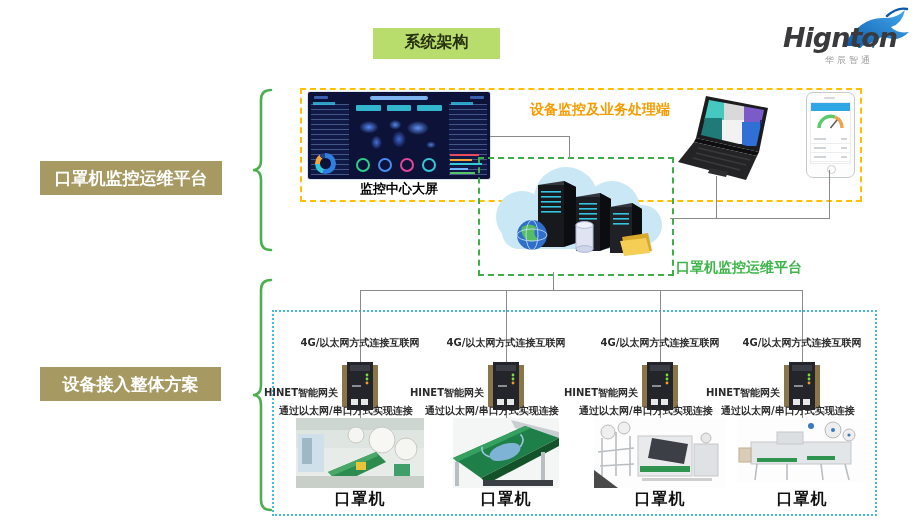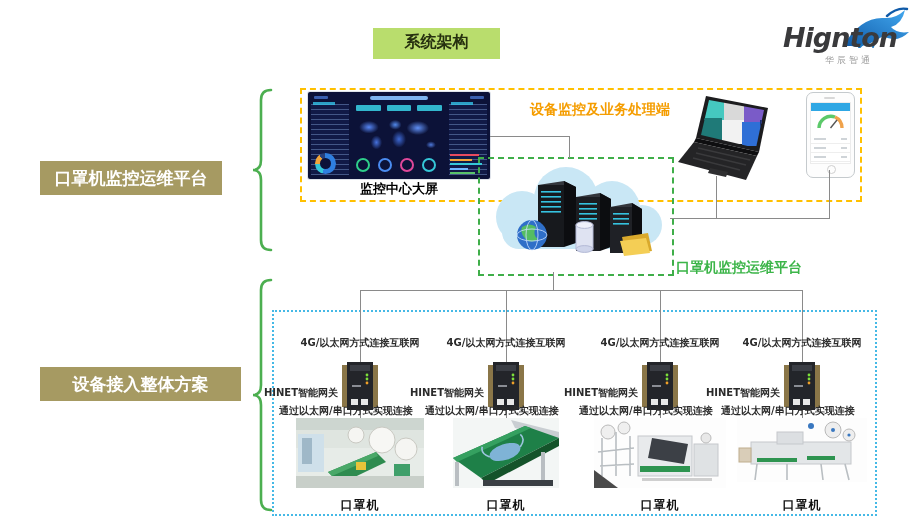--- a/index.html
+++ b/index.html
@@ -13,21 +13,21 @@
   .logo{left:745px;top:6px;width:168px;height:60px;}
   .logo-name{position:absolute;left:38px;top:16px;font-size:27px;font-weight:bold;
     font-style:italic;color:#3a3a3c;letter-spacing:-1px;}
   .logo-sub{position:absolute;left:80px;top:48px;font-size:9px;color:#9a9a9a;letter-spacing:3px;}
   .logo-ant{position:absolute;right:0;top:0;}
 
   
   .side-label{background:var(--side-bg,#a69a62);color:#fff;font-size:17px;font-weight:bold;
     text-align:center;height:34px;line-height:34px;}
   .sl1{left:40px;top:161px;width:182px;}
-  .sl2{left:40px;top:367px;width:201px;}
+  .sl2{left:40px;top:367px;width:181px;}
 
   
   .yellow-box{left:300px;top:88px;width:558px;height:110px;
     border:2px dashed var(--monitor-border,#ffc000);}
   .green-box{left:478px;top:157px;width:192px;height:115px;
     border:2px dashed var(--cloud-border,#3fae49);}
   .blue-box{left:272px;top:310px;width:601px;height:202px;
     border:2px dotted var(--field-border,#45b9e6);}
 
   .zone-label{font-weight:bold;white-space:nowrap;}
@@ -89,21 +89,21 @@
   .col{top:332px;width:150px;height:180px;z-index:2;}
   .net-label{position:absolute;left:11px;top:4px;width:128px;text-align:center;
     font-size:10px;font-weight:bold;color:#2b2b2b;line-height:1.3;}
   .gw{position:absolute;left:57px;top:30px;}
   .gw-label{position:absolute;right:50%;margin-right:22px;top:54px;font-size:10px;
     font-weight:bold;color:#2b2b2b;white-space:nowrap;}
   .conn-label{position:absolute;left:-6px;top:72px;width:162px;
     font-size:10px;font-weight:bold;color:#2b2b2b;background:transparent;}
   .photo{position:absolute;top:86px;left:50%;transform:translateX(-50%);}
   .machine-label{position:absolute;left:0;top:157px;width:150px;text-align:center;
-    font-size:12px;font-weight:bold;color:#111;letter-spacing:1px;margin-top:8px;}
+    font-size:16px;font-weight:bold;color:#111;letter-spacing:1px;}
 </style>
 </head>
 <body>
 
 <div id="stage">
 
   <div class="abs title-box">系统架构</div>
 
   <div class="abs logo">
     <svg class="logo-ant" width="72" height="42" viewBox="0 0 72 42">

